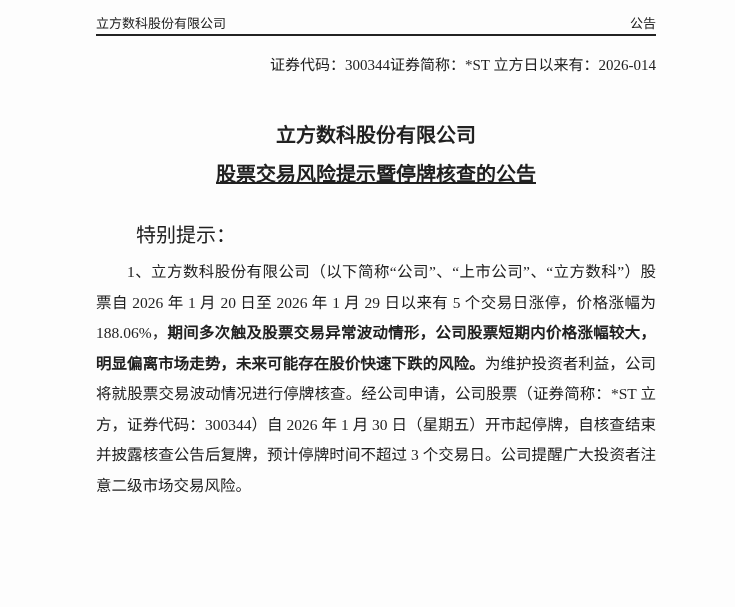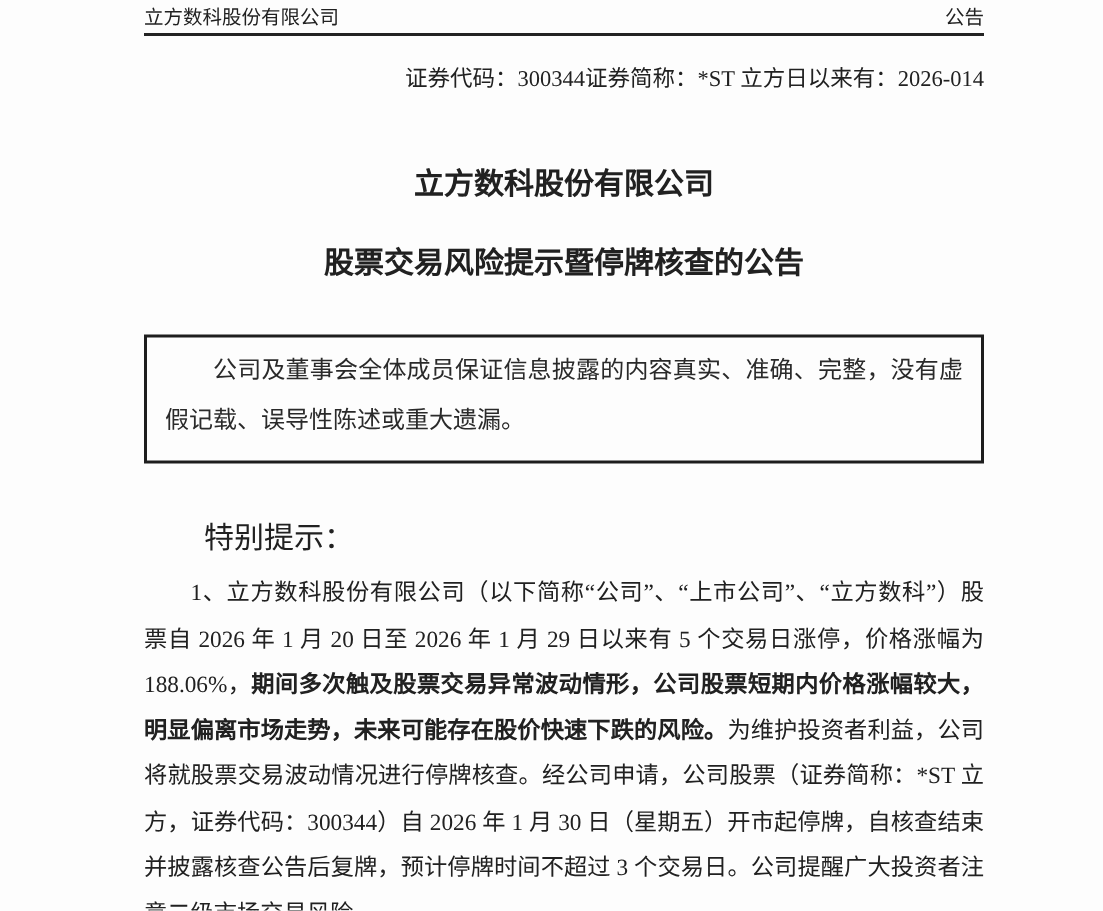--- a/index.html
+++ b/index.html
@@ -7,21 +7,21 @@
     width: 735px; height: 607px;
     background: #fdfdfd;
     color: #212121;
     font-family: "Liberation Serif", "DejaVu Serif", serif;
     overflow: hidden;
   }
   .page {
     position: relative;
     width: 735px; height: 468px;
     box-sizing: border-box;
-    padding: 4px 79px 0 96px;
+    padding: 16px 79px 0 96px;
   }
   
   .hdr-row1 {
     display: flex;
     justify-content: space-between;
     align-items: flex-end;
     font-size: 13px;
     line-height: 15px;
     padding-bottom: 3px;
     border-bottom: 2px solid #232323;
@@ -37,21 +37,21 @@
   }
   
   .title1, .title2 {
     text-align: center;
     font-weight: bold;
     font-size: 20px;
     line-height: 21px;
     margin: 0;
   }
   .title1 { margin-top: 51px; }
-  .title2 { margin-top: 32px; }
+  .title2 { margin-top: 18px; text-decoration: underline; }
   
   .notice-box {
     border: 2px solid #1e1e1e;
     margin-top: 36px;
     padding: 6px 12px 10px 12px;
     font-size: 16px;
     line-height: 33px;
   }
   .notice-box p {
     margin: 0;
@@ -87,21 +87,18 @@
 
   <div class="hdr-row2">
     <span><span>证券代码：</span><span>300344</span></span>
     <span><span>证券简称：</span><span>*ST 立方</span></span>
     <span><span>日以来有：</span><span>2026-014</span></span>
   </div>
 
   <h1 class="title1">立方数科股份有限公司</h1>
   <h1 class="title2">股票交易风险提示暨停牌核查的公告</h1>
 
-  <div class="notice-box">
-    <p>公司及董事会全体成员保证信息披露的内容真实、准确、完整，没有虚假记载、误导性陈述或重大遗漏。</p>
-  </div>
 
   <p class="tip">特别提示：</p>
 
   <p class="para"><span>1、立方数科股份有限公司（以下简称“公司”、“上市公司”、“立方数科”）股票自 2026 年 1 月 20 日至 2026 年 1 月 29 日以来有 5 个交易日涨停，价格涨幅为 188.06%，</span><span class="bold">期间多次触及股票交易异常波动情形，公司股票短期内价格涨幅较大，明显偏离市场走势，未来可能存在股价快速下跌的风险。</span><span>为维护投资者利益，公司将就股票交易波动情况进行停牌核查。经公司申请，公司股票（证券简称：*ST 立方，证券代码：300344）自 2026 年 1 月 30 日（星期五）开市起停牌，自核查结束并披露核查公告后复牌，预计停牌时间不超过 3 个交易日。公司提醒广大投资者注意二级市场交易风险。</span></p>
 
 </div>
 
 </body></html>

